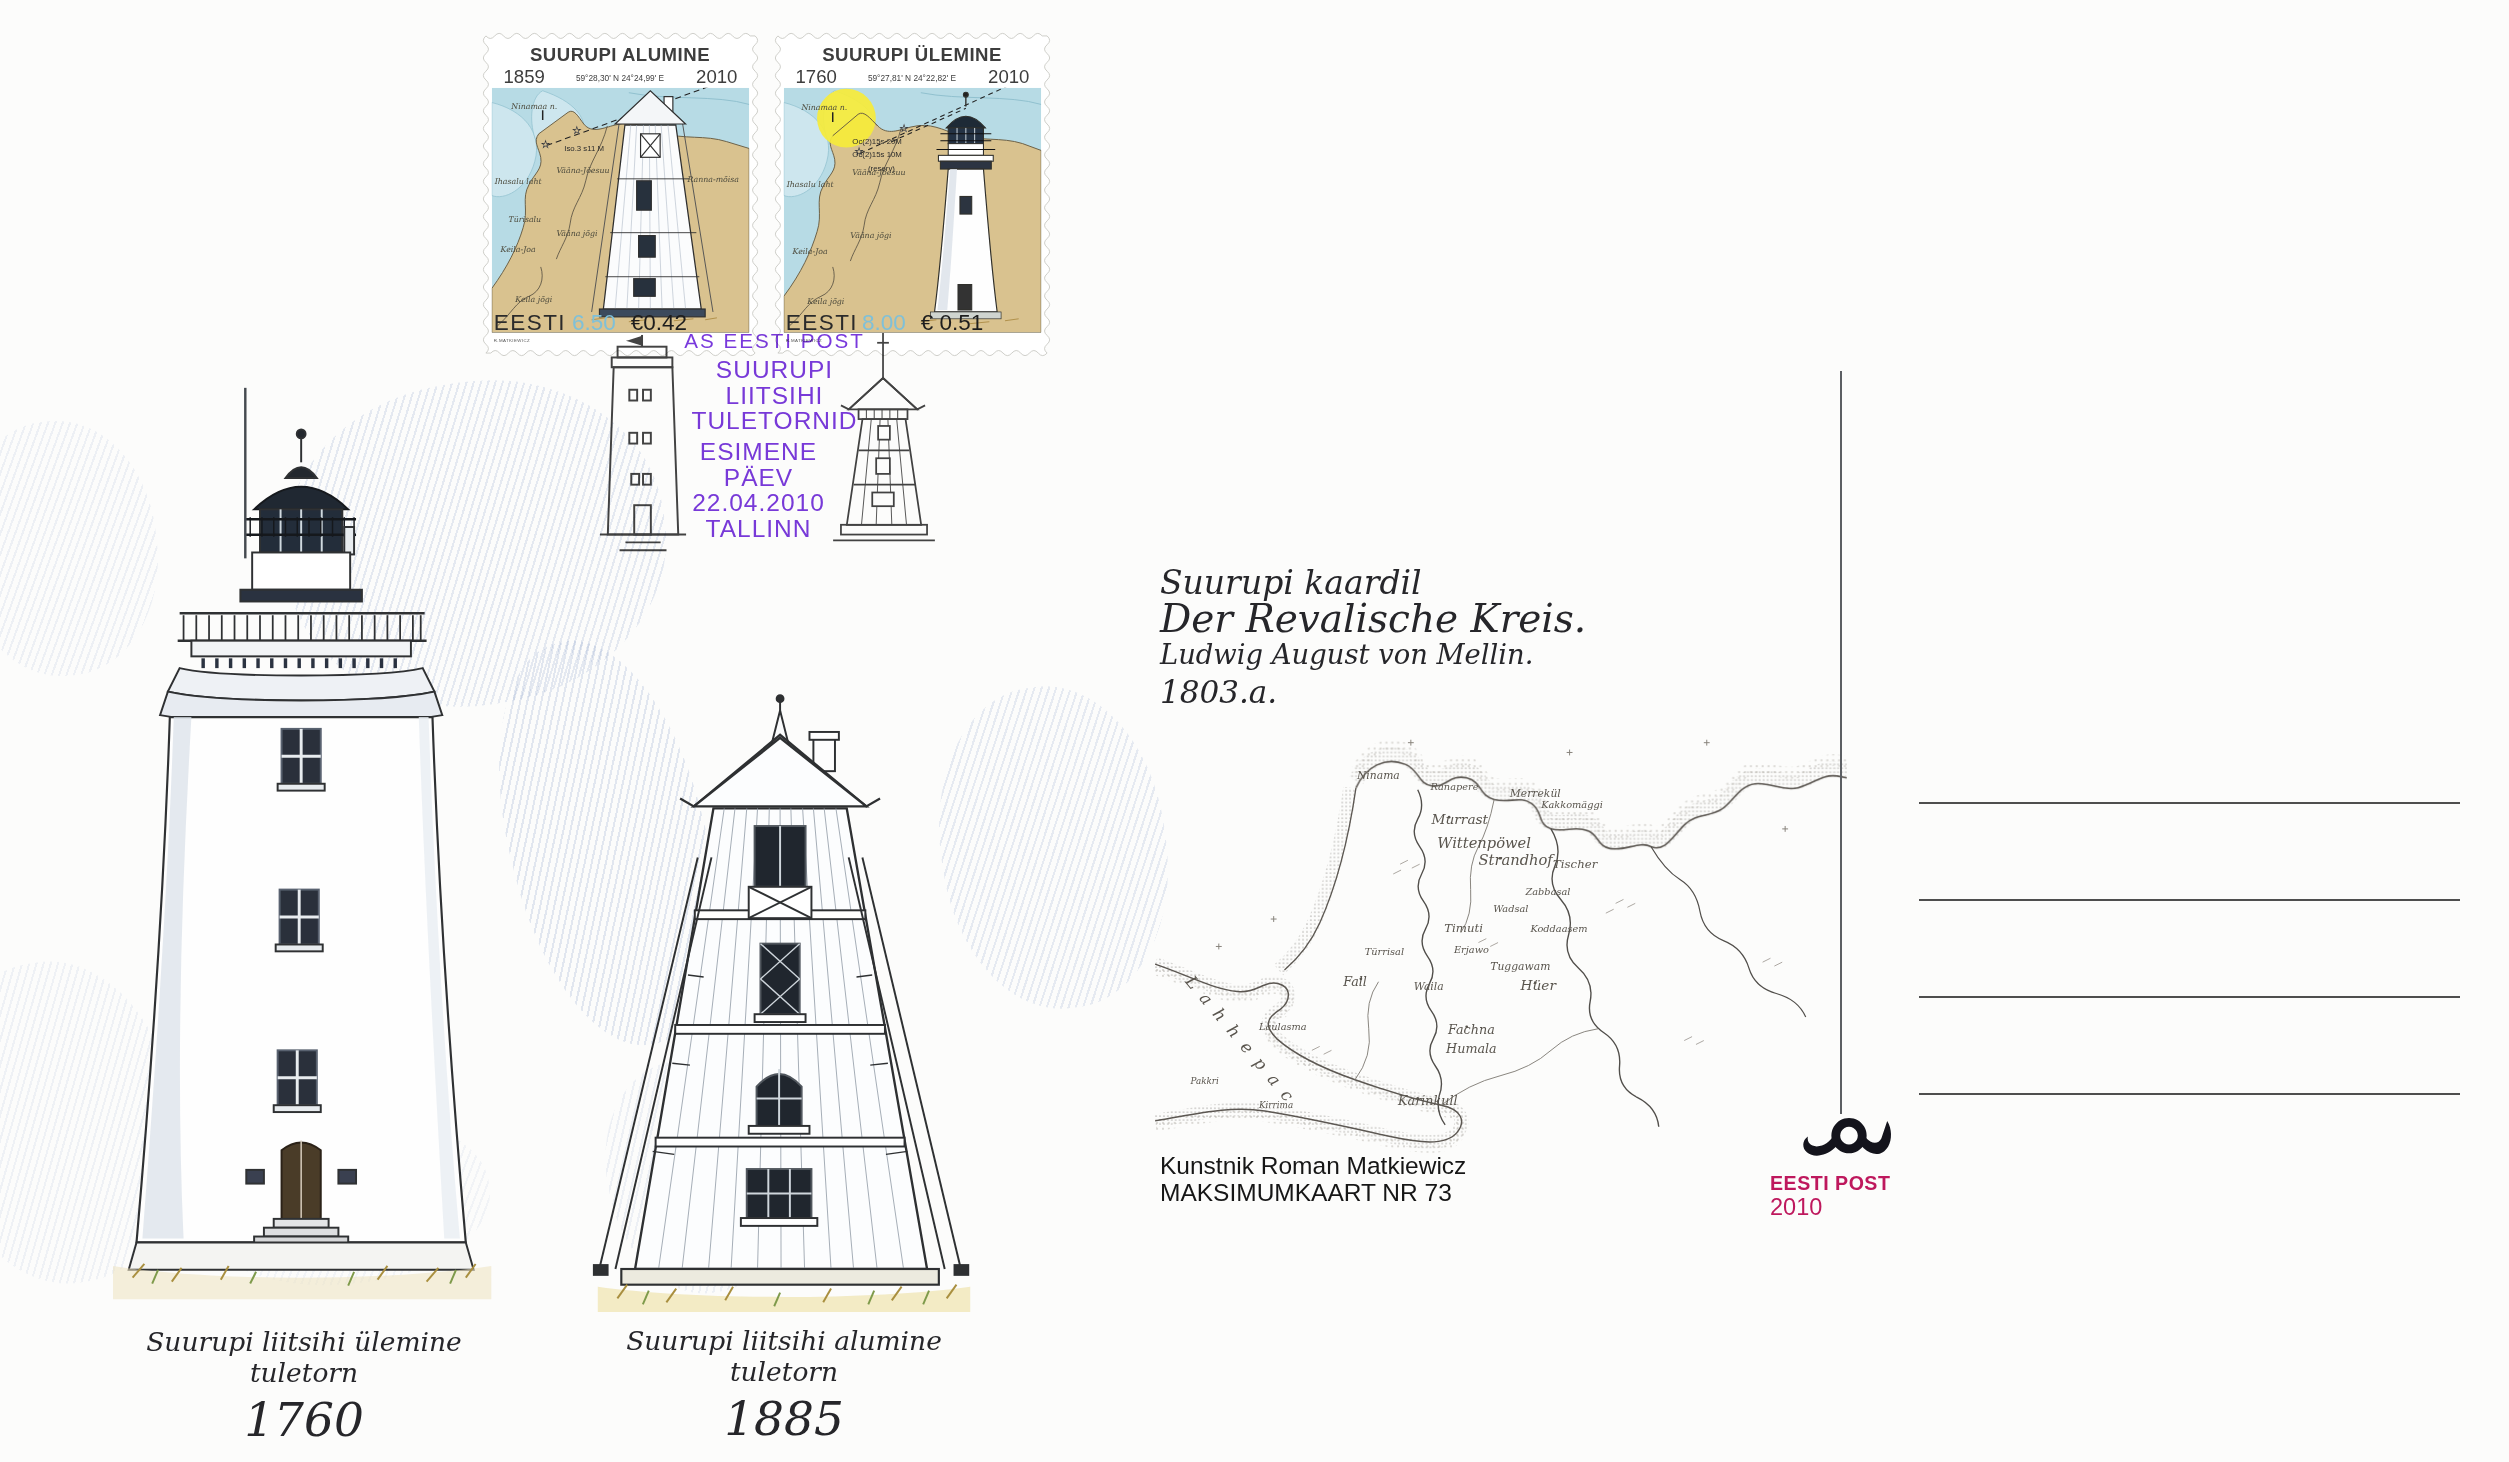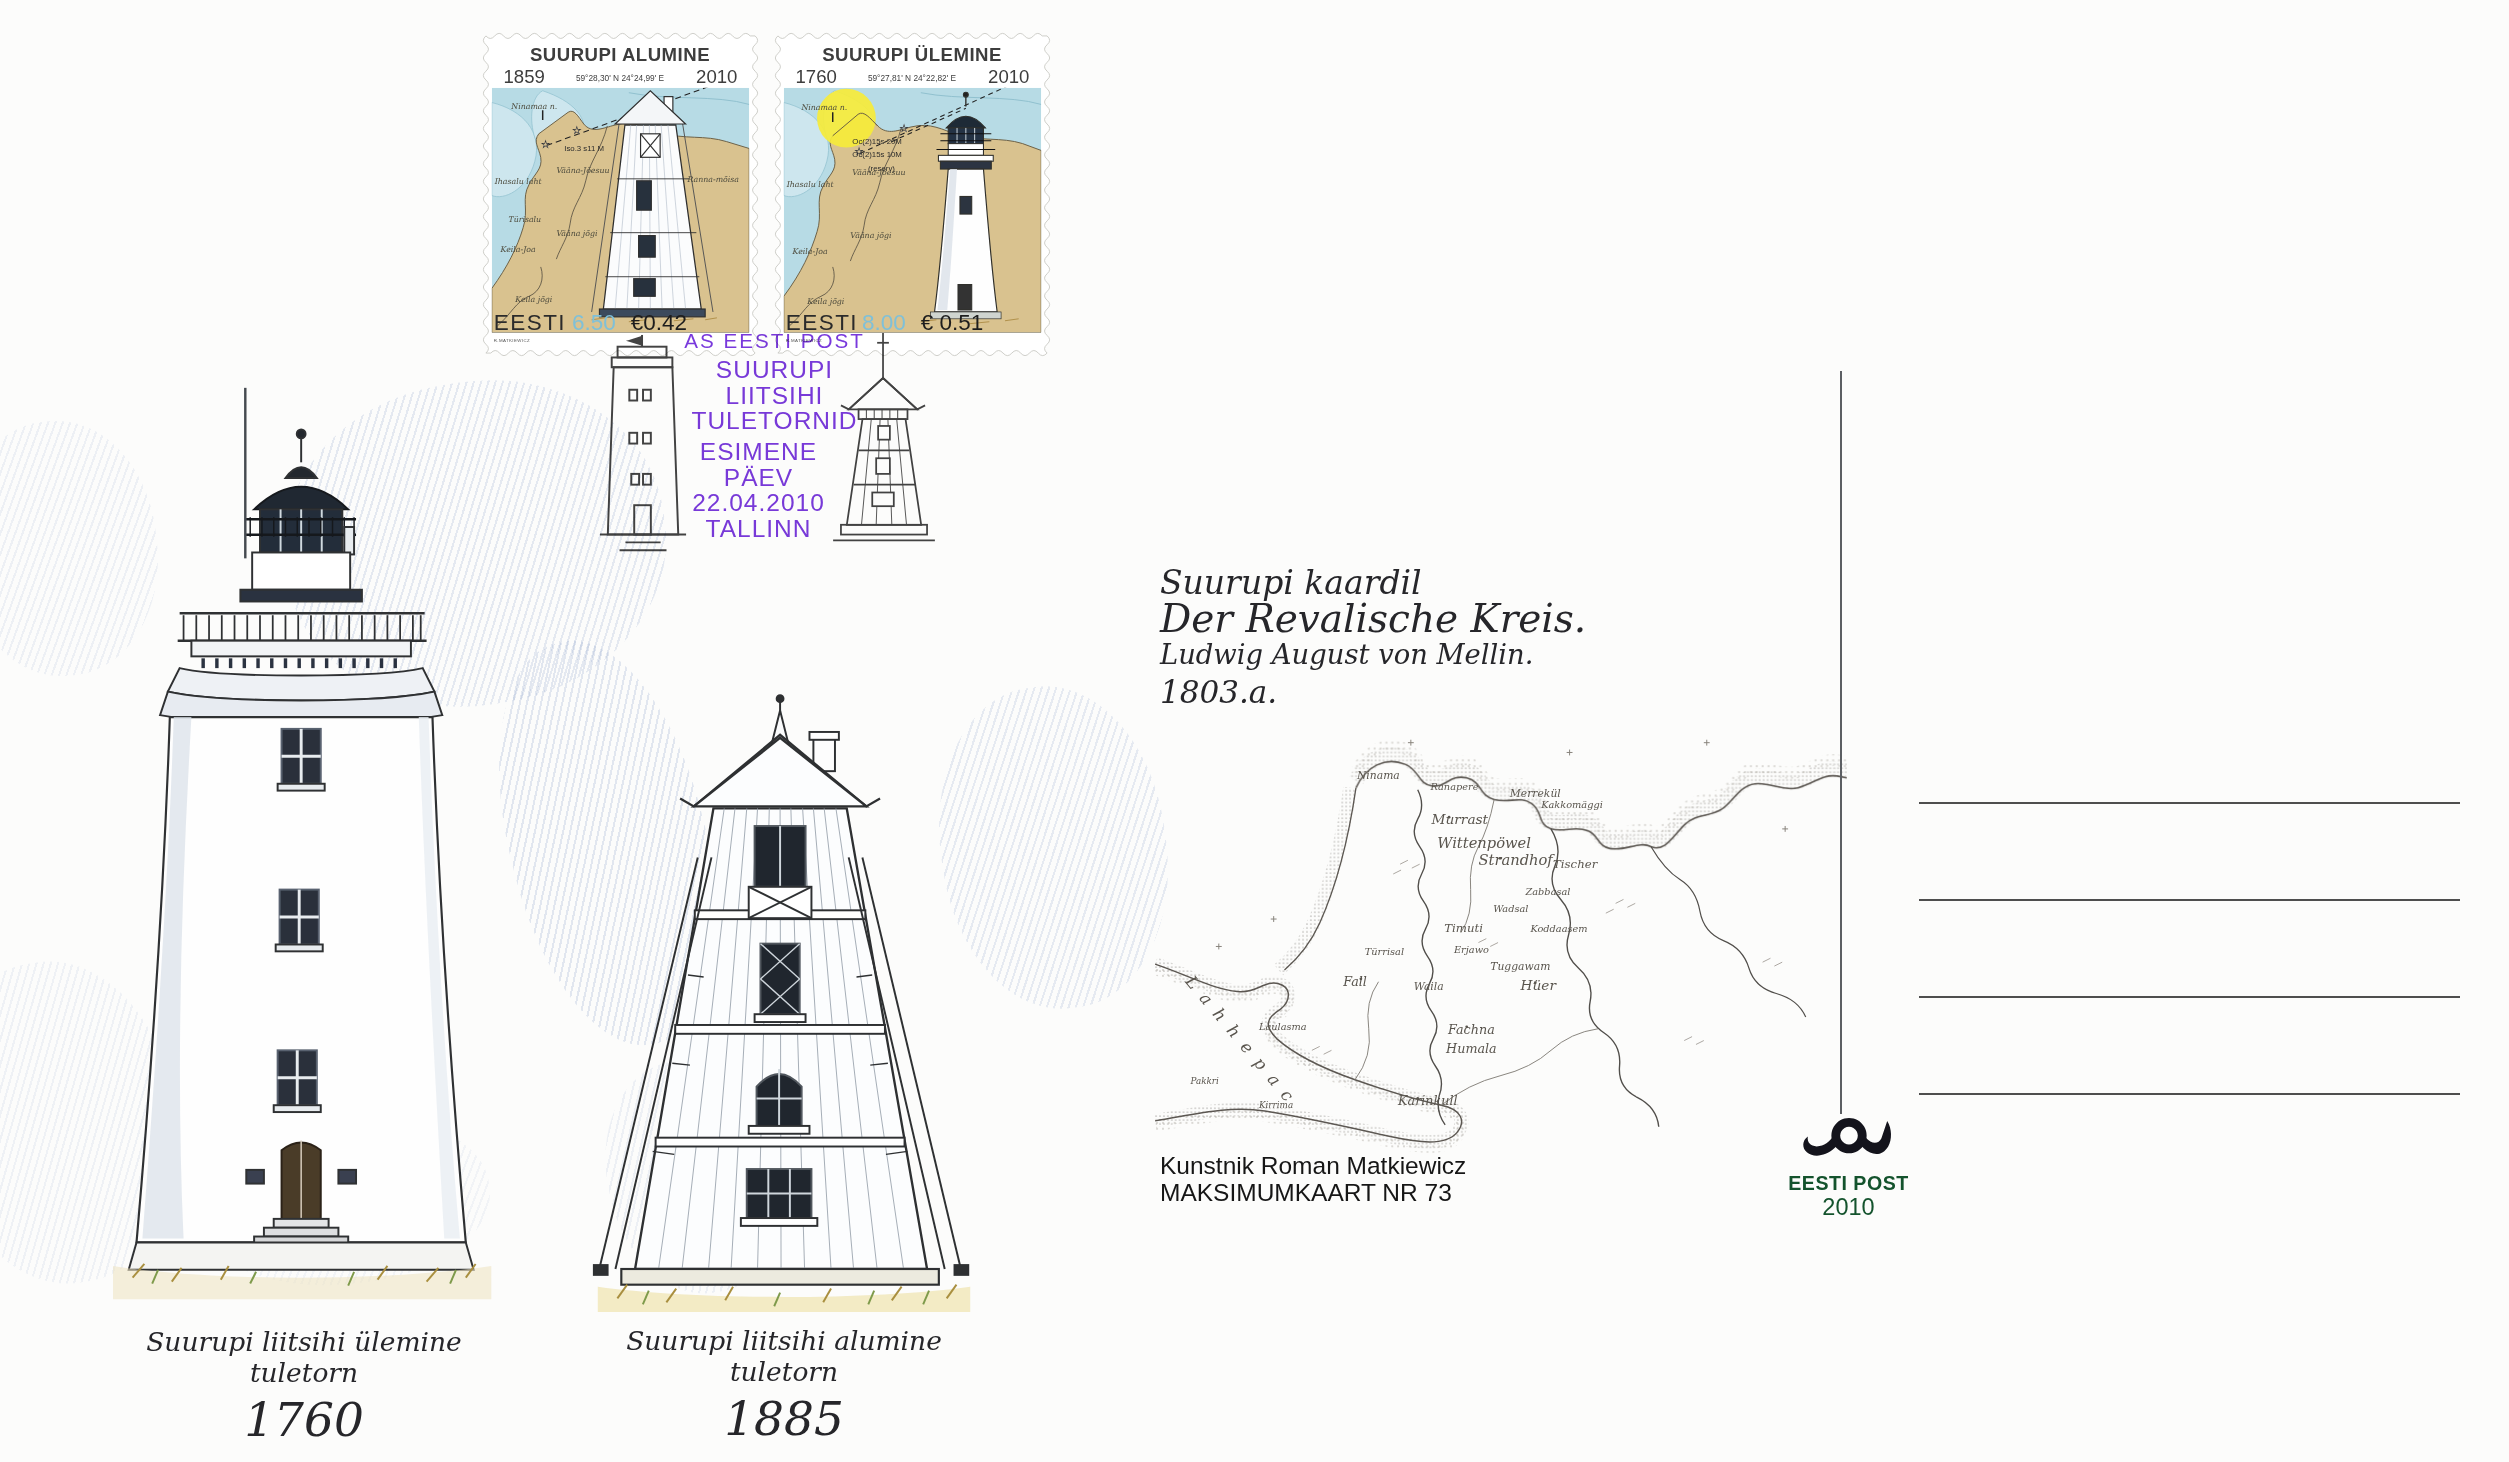--- a/index.html
+++ b/index.html
@@ -29,21 +29,21 @@
   .script{font-family:"DejaVu Serif",serif;font-style:italic;color:#26262a;}
   .cap{position:absolute;width:412px;text-align:center;}
   .cap .line{font-size:26.5px;}
   .cap .yr{font-size:47px;margin-top:3.9px;}
   
   .note-line{position:absolute;left:1160px;white-space:nowrap;}
   .credits{position:absolute;left:1160px;color:#161616;font-size:24.5px;line-height:26.5px;}
   .addr-line{position:absolute;height:2px;background:#4e4e4e;width:541px;left:1919px;}
   .vrule{position:absolute;left:1840px;top:371px;width:2px;height:743px;background:#5c5f63;}
   .oldmap-label{font-family:"DejaVu Serif",serif;font-style:italic;fill:#47423a;}
-  .logo-txt{position:absolute;text-align:center;width:157px;left:1770px;color:#14532d;}
+  .logo-txt{position:absolute;width:157px;left:1770px;color:#be185d;}
 </style>
 </head>
 <body>
 
 <div class="canvas">
 
   <div class="cloud" style="left:284px;top:382px;width:382px;height:323px;transform:rotate(-9deg);opacity:.8;"></div>
   <div class="cloud" style="left:-39px;top:421px;width:196px;height:255px;transform:rotate(-6deg);opacity:.5;"></div>
   <div class="cloud" style="left:510px;top:637px;width:196px;height:412px;transform:rotate(-14deg);opacity:.9;"></div>
   <div class="cloud" style="left:941px;top:686px;width:225px;height:323px;transform:rotate(-8deg);opacity:.75;"></div>

